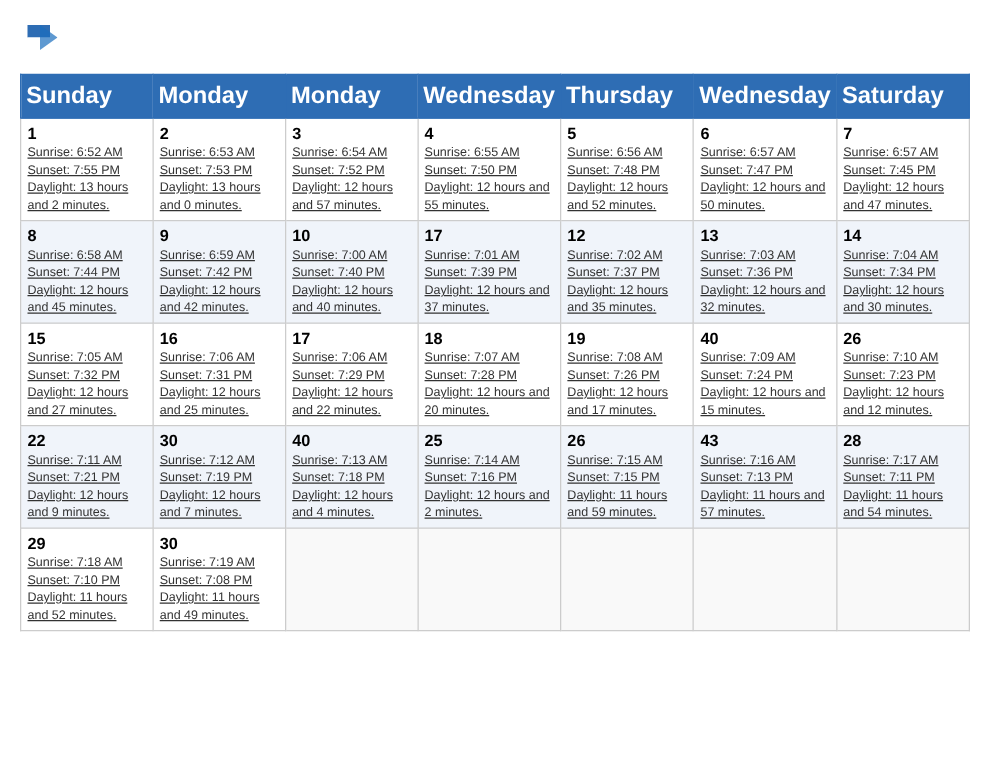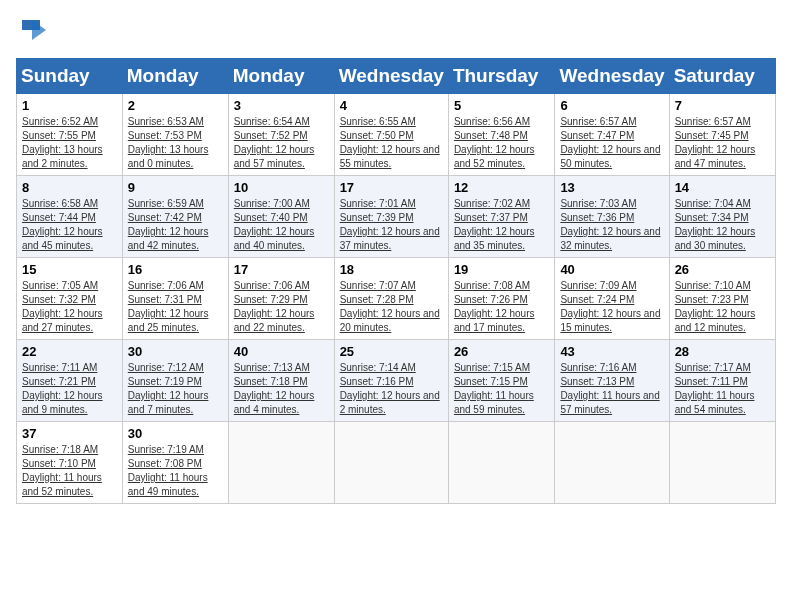--- a/index.html
+++ b/index.html
@@ -238,21 +238,21 @@
         <span class="day-num">43</span>
         <span class="day-detail">Sunrise: 7:16 AM<br>Sunset: 7:13 PM<br>Daylight: 11 hours and 57 minutes.</span>
       </td>
         <td>
         <span class="day-num">28</span>
         <span class="day-detail">Sunrise: 7:17 AM<br>Sunset: 7:11 PM<br>Daylight: 11 hours and 54 minutes.</span>
       </td>
       </tr>
       <tr>
         <td>
-        <span class="day-num">37</span>
+        <span class="day-num">29</span>
         <span class="day-detail">Sunrise: 7:18 AM<br>Sunset: 7:10 PM<br>Daylight: 11 hours and 52 minutes.</span>
       </td>
         <td>
         <span class="day-num">30</span>
         <span class="day-detail">Sunrise: 7:19 AM<br>Sunset: 7:08 PM<br>Daylight: 11 hours and 49 minutes.</span>
       </td>
         <td class="empty-cell"></td>
         <td class="empty-cell"></td>
         <td class="empty-cell"></td>
         <td class="empty-cell"></td>

